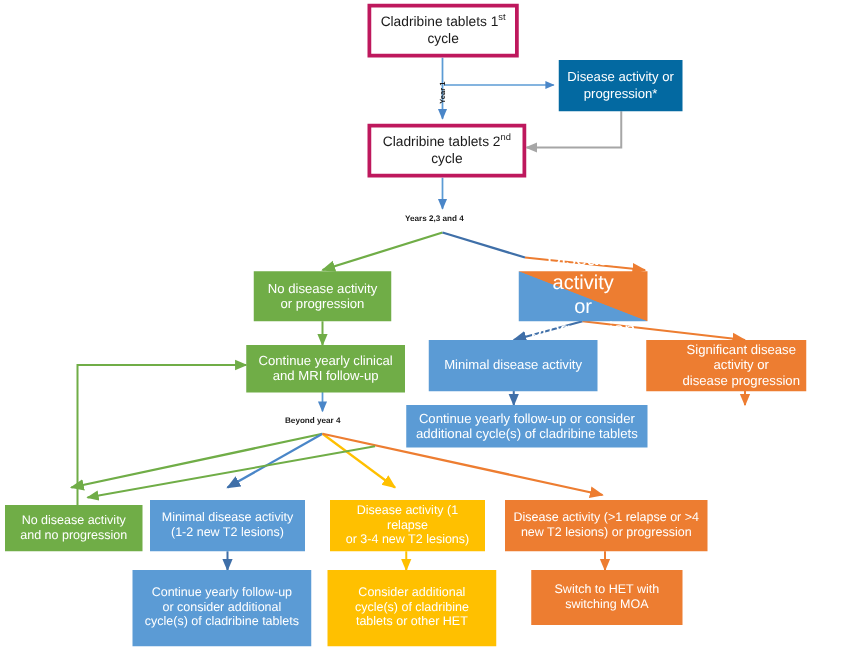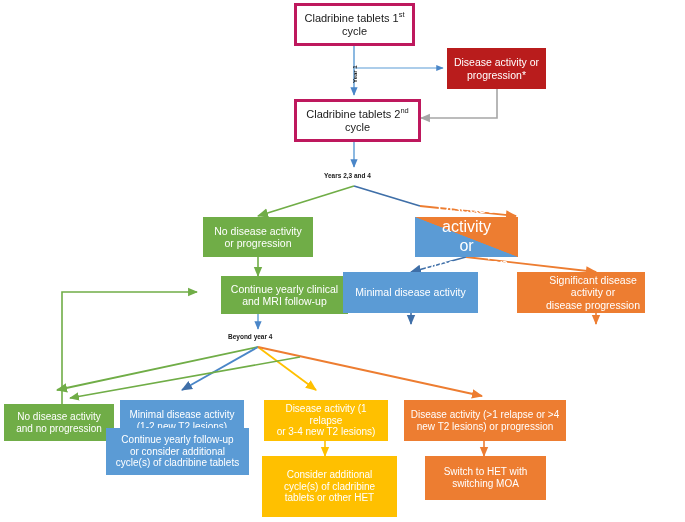--- a/index.html
+++ b/index.html
@@ -37,21 +37,21 @@
   .node .lbl {
     display: block;
     padding: 0 4px;
     white-space: pre-line;
   }
   .node.white {
     background: #ffffff;
     border: 3px solid #be185d;
     color: #1a1a1a;
   }
-  .node.gray   { background: #b91c1c; }
+  .node.gray   { background: #0369a1; }
   .node.green  { background: #70ad47; }
   .node.blue   { background: #5b9bd5; }
   .node.orange { background: #ed7d31; }
   .node.yellow { background: #ffc000; }
   .node.split {
     background: linear-gradient(to top right, #5b9bd5 0%, #5b9bd5 49.6%, #ed7d31 50.4%, #ed7d31 100%);
   }
   .edge-label {
     position: absolute;
     color: #1a1a1a;
@@ -196,38 +196,42 @@
   <div class="node green" style="left:203px; top:217px; width:110px; height:40px; font-size:10.5px;">
     <span class="lbl">No disease activity
 or progression</span>
   </div>
 
   <div class="node split" style="left:415px; top:217px; width:103px; height:40px; font-size:16px;">
     <span class="lbl">Disease activity
 or progression</span>
   </div>
 
-  <div class="node green" style="left:197px; top:276px; width:127px; height:38px; font-size:10.5px;margin-left:24px;">
+  <div class="node green" style="left:197px; top:276px; width:127px; height:38px; font-size:10.5px;">
     <span class="lbl">Continue yearly clinical
 and MRI follow-up</span>
   </div>
 
   <div class="node blue" style="left:343px; top:272px; width:135px; height:41px; font-size:10.5px;">
     <span class="lbl">Minimal disease activity</span>
   </div>
 
   <div class="node orange" style="left:517px; top:272px; width:128px; height:41px; font-size:10.5px;padding-left:24px;">
     <span class="lbl">Significant disease activity or
 disease progression</span>
   </div>
 
   <div class="edge-label" style="left:228px; top:333px; font-size:6.5px;">
     <span>Beyond year 4</span>
   </div>
 
+  <div class="node blue" style="left:325px; top:324px; width:193px; height:34px; font-size:10.5px;">
+    <span class="lbl">Continue yearly follow-up or consider
+additional cycle(s) of cladribine tablets</span>
+  </div>
 
 
   <div class="node green" style="left:4px; top:404px; width:110px; height:37px; font-size:10px;">
     <span class="lbl">No disease activity
 and no progression</span>
   </div>
 
   <div class="node blue" style="left:120px; top:400px; width:124px; height:41px; font-size:10px;">
     <span class="lbl">Minimal disease activity
 (1-2 new T2 lesions)</span>
@@ -236,21 +240,21 @@
   <div class="node yellow" style="left:264px; top:400px; width:124px; height:41px; font-size:10px;">
     <span class="lbl">Disease activity (1 relapse
 or 3-4 new T2 lesions)</span>
   </div>
 
   <div class="node orange" style="left:404px; top:400px; width:162px; height:41px; font-size:10px;">
     <span class="lbl">Disease activity (&gt;1 relapse or &gt;4
 new T2 lesions) or progression</span>
   </div>
 
-  <div class="node blue" style="left:106px; top:428px; width:143px; height:47px; font-size:10px;align-items:center;">
+  <div class="node blue" style="left:106px; top:456px; width:143px; height:61px; font-size:10px;align-items:center;">
     <span class="lbl">Continue yearly follow-up
 or consider additional
 cycle(s) of cladribine tablets</span>
   </div>
 
   <div class="node yellow" style="left:262px; top:456px; width:135px; height:61px; font-size:10px;">
     <span class="lbl">Consider additional
 cycle(s) of cladribine
 tablets or other HET</span>
   </div>

